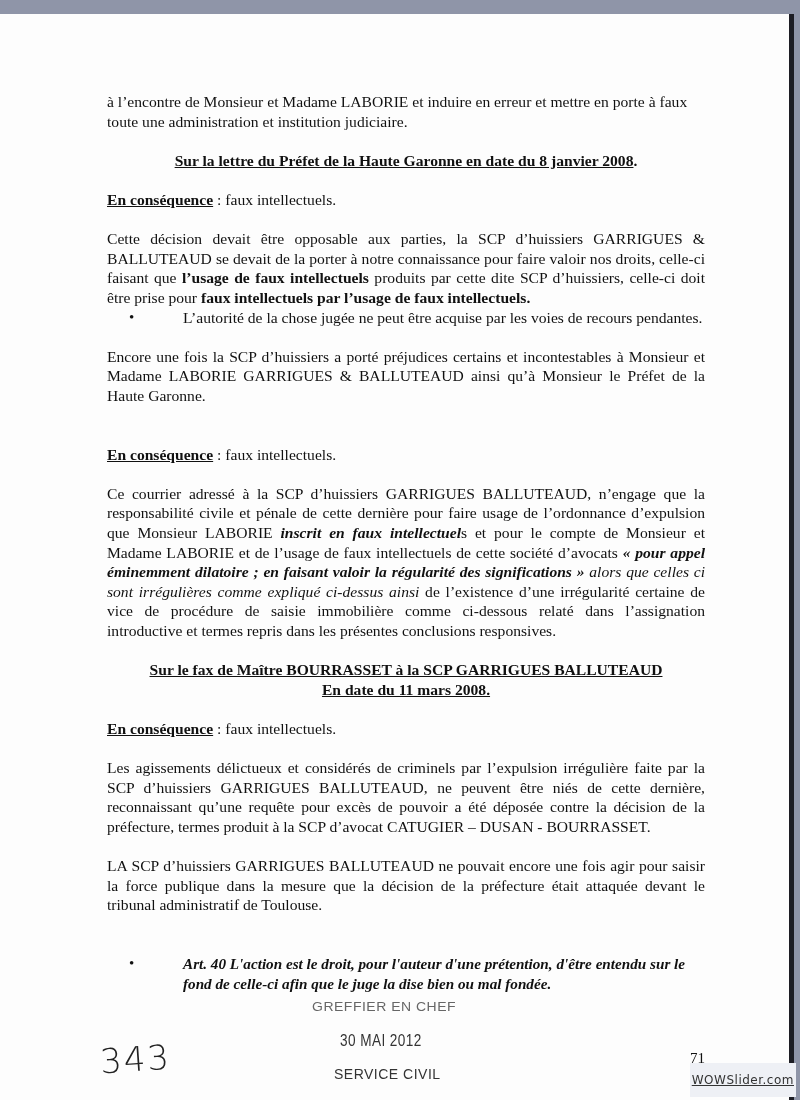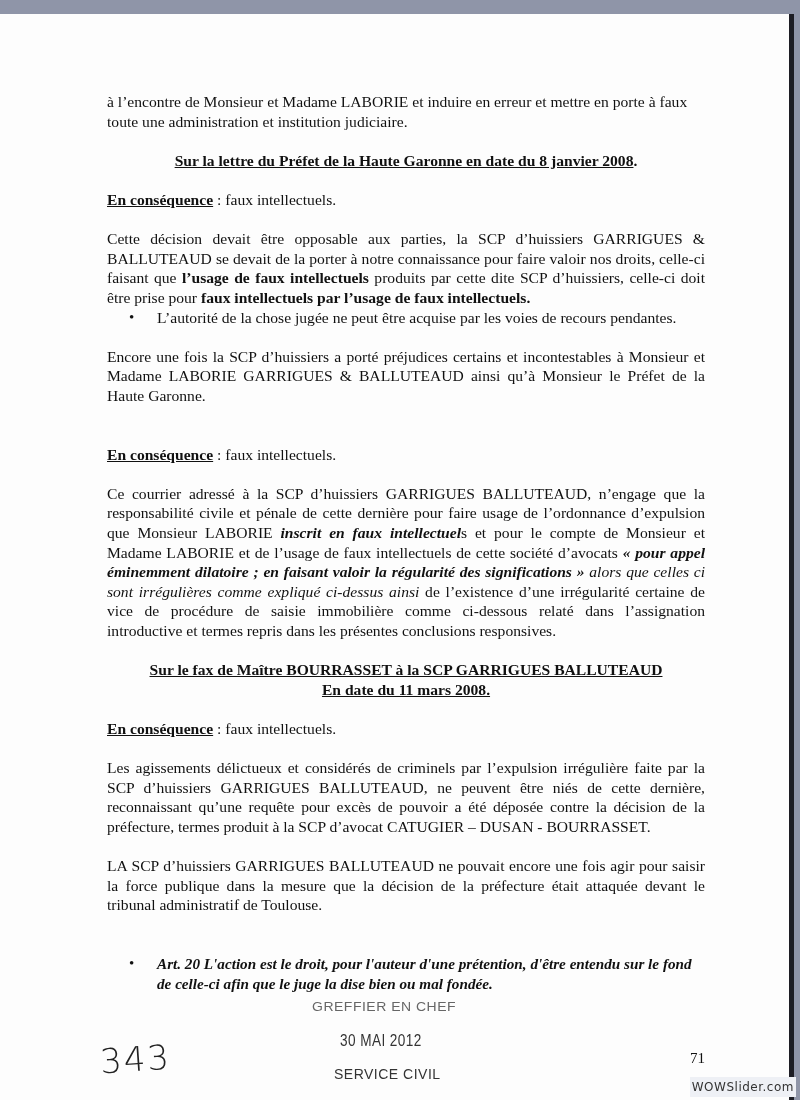--- a/index.html
+++ b/index.html
@@ -23,31 +23,31 @@
   p { margin: 0; text-align: justify; }
   .gap { height: 19.6px; }
   .center { text-align: center; }
   .heading { font-weight: bold; text-decoration: underline; text-align: left; }
   .heading-sm { font-weight: bold; text-align: center; }
   .heading-sm .u { text-decoration: underline; }
   .heading-sm .small { font-size: 13.5px; }
   .lead { font-weight: bold; text-decoration: underline; }
   .bullet { display: flex; margin-left: 22px; }
   .bullet .dot { width: 28px; flex: none; font-size: 15px; }
-  .bullet .txt { flex: 1; }
+  .bullet .txt { flex: 1; margin-left: 26px; }
   .ital { font-style: italic; }
   .bi { font-weight: bold; font-style: italic; }
   .art { font-weight: bold; font-style: italic; font-family: "Liberation Serif", serif; font-size: 15.2px; }
   .stamp { position: absolute; font-family: "Liberation Sans", "DejaVu Sans", sans-serif; color: #333; letter-spacing: 0.5px; }
   .stamp-top { left: 312px; top: 985px; font-size: 14px; color: #666; transform: scaleY(0.9); }
   .stamp-date { left: 340px; top: 1018px; font-size: 16px; transform: scaleX(0.85); transform-origin: left; }
   .stamp-service { left: 334px; top: 1052px; font-size: 14px; }
   .handwritten { position: absolute; left: 100px; top: 1025px; font-family: "DejaVu Sans", sans-serif; font-size: 34px; font-weight: 200; color: #222; transform: rotate(-4deg); letter-spacing: 2px; }
   .page-number { position: absolute; left: 690px; top: 1036px; font-size: 15px; text-align: right; }
-  .watermark { position: absolute; right: 4px; bottom: 3px; font-family: "DejaVu Sans", sans-serif; font-size: 12px; color: #333; background: #eef0f5; padding: 3px 2px; letter-spacing: 0.5px; }
+  .watermark { position: absolute; right: 4px; bottom: 3px; font-family: "DejaVu Sans", sans-serif; font-size: 12px; color: #333; background: #eef0f5; padding: 10px 2px; letter-spacing: 0.5px; text-decoration: underline; }
 </style>
 </head>
 <body>
 
 <div class="page">
   <div class="content">
 
     <p>
       <span>à l’encontre de Monsieur et Madame LABORIE et induire en erreur et mettre en porte à faux</span><br>
       <span>toute une administration et institution judiciaire.</span>
@@ -102,21 +102,21 @@
     <div class="gap"></div>
 
     <p>Les agissements délictueux et considérés de criminels par l’expulsion irrégulière faite par la SCP d’huissiers GARRIGUES BALLUTEAUD, ne peuvent être niés de cette dernière, reconnaissant qu’une requête pour excès de pouvoir a été déposée contre la décision de la préfecture, termes produit à la SCP d’avocat CATUGIER – DUSAN - BOURRASSET.</p>
     <div class="gap"></div>
     <p>LA SCP d’huissiers GARRIGUES BALLUTEAUD ne pouvait encore une fois agir pour saisir la force publique dans la mesure que la décision de la préfecture était attaquée devant le tribunal administratif de Toulouse.</p>
     <div class="gap"></div>
     <div class="gap"></div>
 
     <div class="bullet">
       <span class="dot">•</span>
-      <span class="txt art">Art. 20   L'action est le droit, pour l'auteur d'une prétention, d'être entendu sur le fond de celle-ci afin que le juge la dise bien ou mal fondée.</span>
+      <span class="txt art">Art. 40   L'action est le droit, pour l'auteur d'une prétention, d'être entendu sur le fond de celle-ci afin que le juge la dise bien ou mal fondée.</span>
     </div>
   </div>
 
   <div class="stamp stamp-top">GREFFIER EN CHEF</div>
   <div class="stamp stamp-date">30 MAI 2012</div>
   <div class="stamp stamp-service">SERVICE CIVIL</div>
 
   <div class="handwritten">343</div>
   <div class="page-number">71</div>
 </div>

